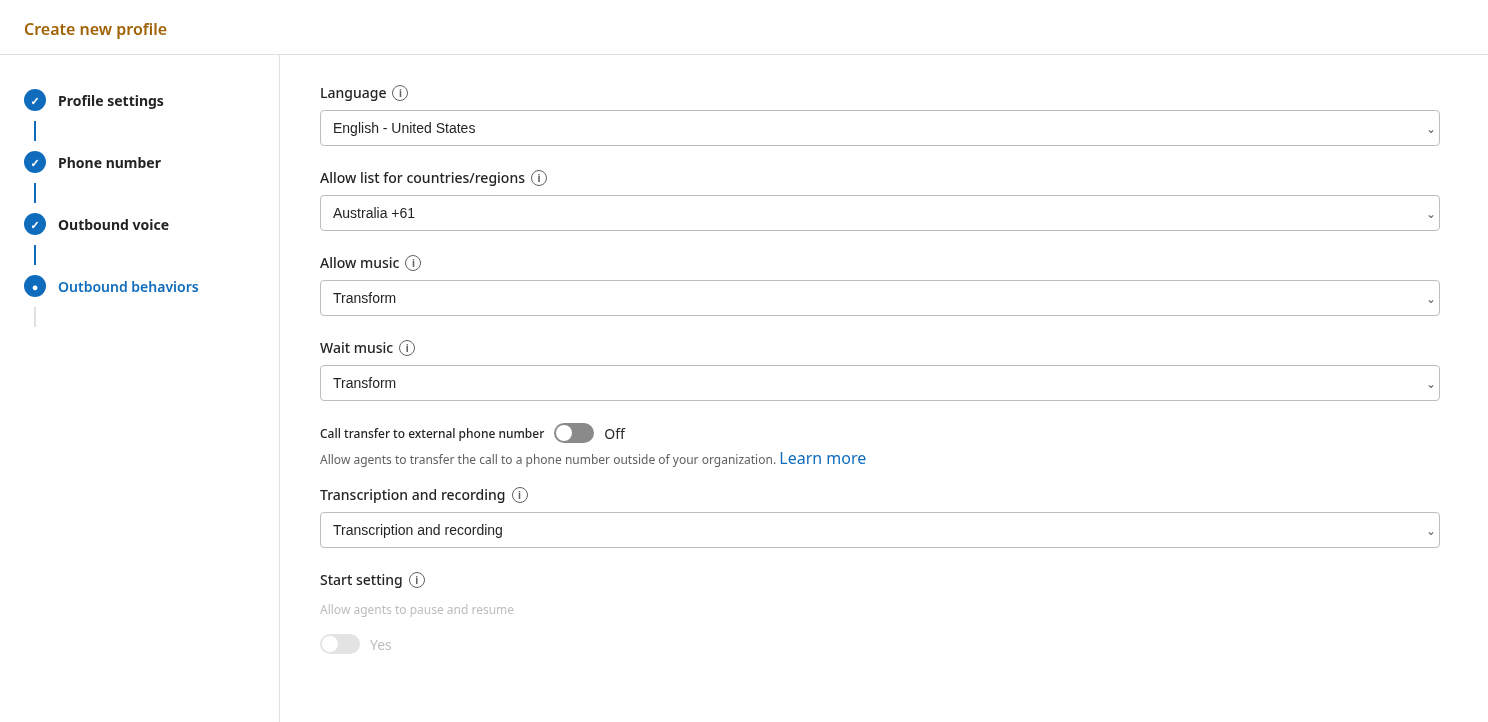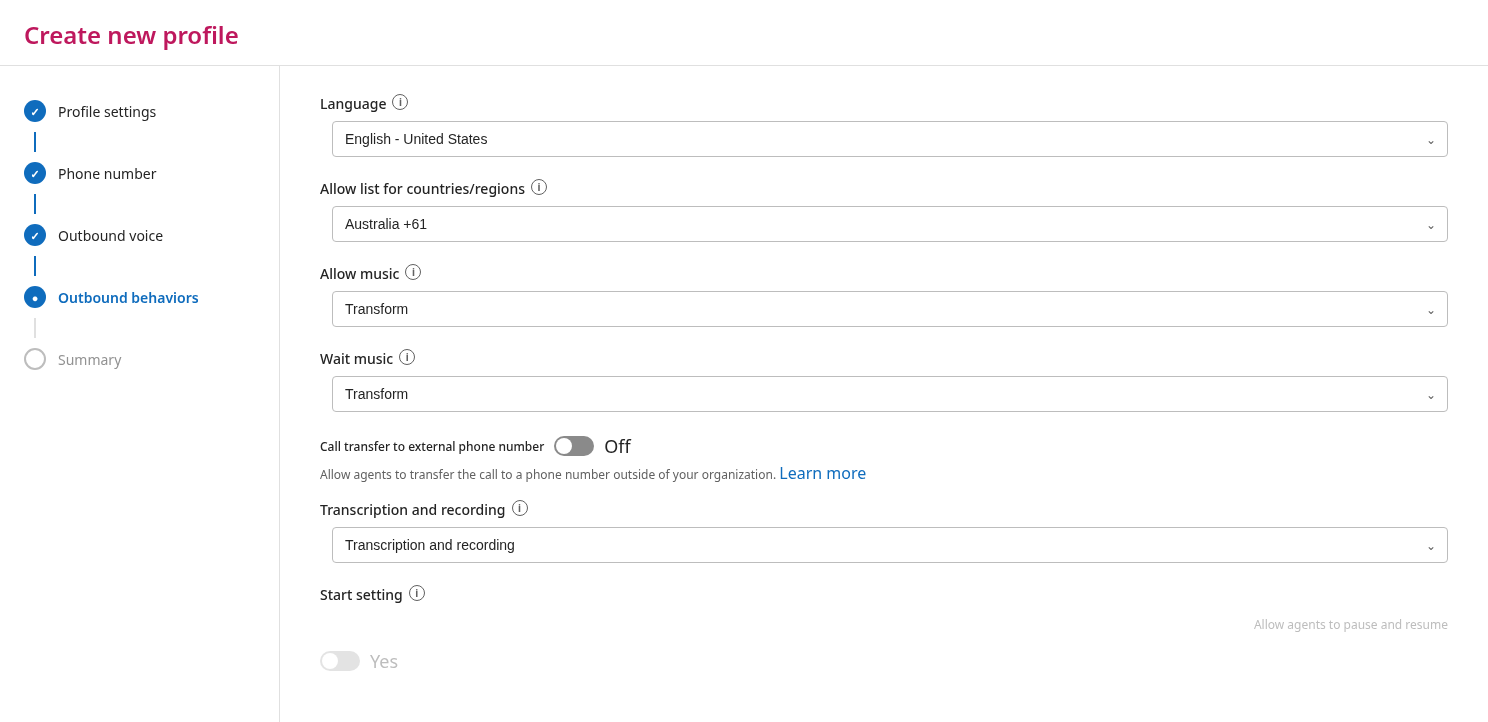--- a/index.html
+++ b/index.html
@@ -10,23 +10,23 @@
       background: #fff;
       width: 1488px;
       min-height: 722px;
     }
 
     .page-header {
       padding: 18px 24px 14px 24px;
       border-bottom: 1px solid #e0e0e0;
     }
     .page-header h1 {
-      font-size: 24px;
+      font-size: 16px;
       font-weight: 600;
-      color: #be185d;
+      color: #a16207;
     }
 
     .layout {
       display: flex;
       height: calc(722px - 55px);
     }
 
     
     .sidebar {
       width: 280px;
@@ -72,20 +72,21 @@
       color: #bdbdbd;
     }
 
     .step-check {
       font-size: 11px;
     }
 
     .sidebar-item-label {
       font-size: 14px;
       color: #242424;
+      font-weight: bold;
     }
 
     .sidebar-item-label.active {
       font-weight: 600;
       color: #0f6cbd;
     }
 
     .sidebar-item-label.inactive {
       color: #929292;
     }
@@ -108,20 +109,21 @@
       padding: 28px 40px;
       overflow-y: auto;
     }
 
     .form-group {
       margin-bottom: 22px;
     }
 
     .form-label {
       display: flex;
+      align-items: center;
       gap: 6px;
       font-size: 14px;
       font-weight: 500;
       color: #242424;
       margin-bottom: 8px;
     }
 
     .info-icon {
       width: 16px;
       height: 16px;
@@ -132,21 +134,20 @@
       justify-content: center;
       font-size: 10px;
       font-weight: 700;
       color: #616161;
       cursor: pointer;
       flex-shrink: 0;
     }
 
     .select-wrapper {
       position: relative;
-      margin-left: 12px;
     }
 
     .select-field {
       width: 100%;
       max-width: 1120px;
       padding: 8px 40px 8px 12px;
       border: 1px solid #bdbdbd;
       border-radius: 4px;
       font-size: 14px;
       color: #242424;
@@ -215,21 +216,21 @@
       top: 2px;
       left: 2px;
       width: 16px;
       height: 16px;
       border-radius: 50%;
       background: #fff;
       transition: left 0.2s;
     }
 
     .toggle-status {
-      font-size: 18px;
+      font-size: 14px;
       color: #242424;
     }
 
     .toggle-description {
       font-size: 12px;
       color: #616161;
       margin-top: 3px;
       margin-bottom: 16px;
     }
 
@@ -239,21 +240,20 @@
       font-size: 16px;
     }
 
     
     .toggle-track.disabled {
       background: #c8c8c8;
     }
 
     .toggle-description.disabled-text {
       color: #bdbdbd;
-      text-align: right;
     }
 
     .toggle-status.disabled-text {
       color: #bdbdbd;
     }
   </style>
 </head>
 <body>
 
 <div class="page-header">
@@ -293,26 +293,20 @@
 
     <div class="sidebar-item">
       <div class="step-circle active">
         <span style="font-size:11px; font-weight:700;">●</span>
       </div>
       <span class="sidebar-item-label active">Outbound behaviors</span>
     </div>
 
     <div class="step-connector inactive"></div>
 
-    <div class="sidebar-item">
-      <div class="step-circle inactive">
-        <span></span>
-      </div>
-      <span class="sidebar-item-label inactive">Summary</span>
-    </div>
 
   </div>
 
   <div class="main-content">
 
     <div class="form-group">
       <div class="form-label">
         <span>Language</span>
         <span class="info-icon" title="Language info">i</span>
       </div>

